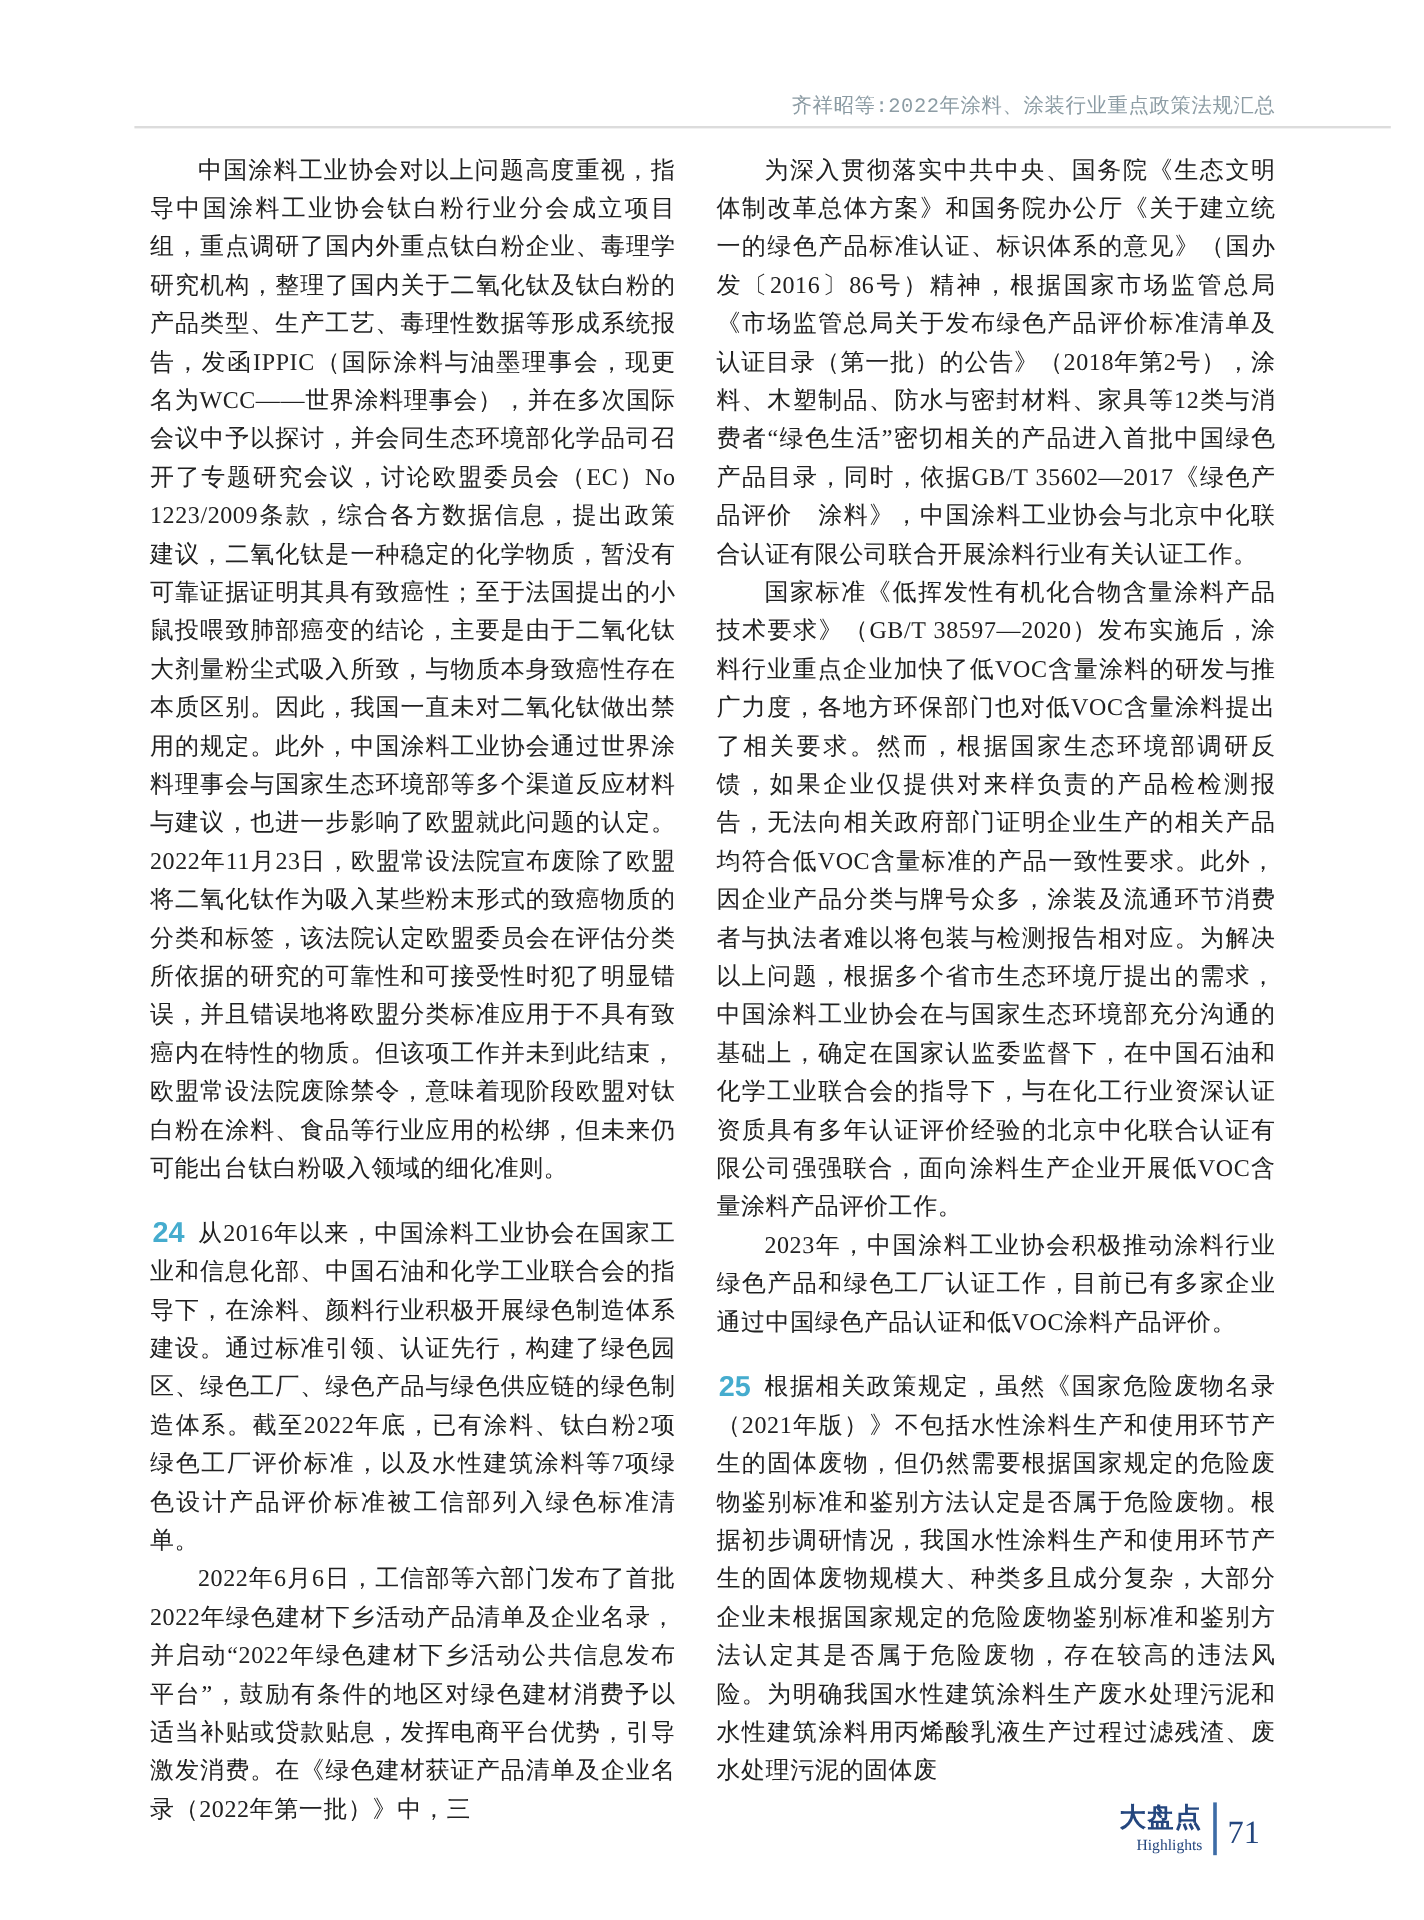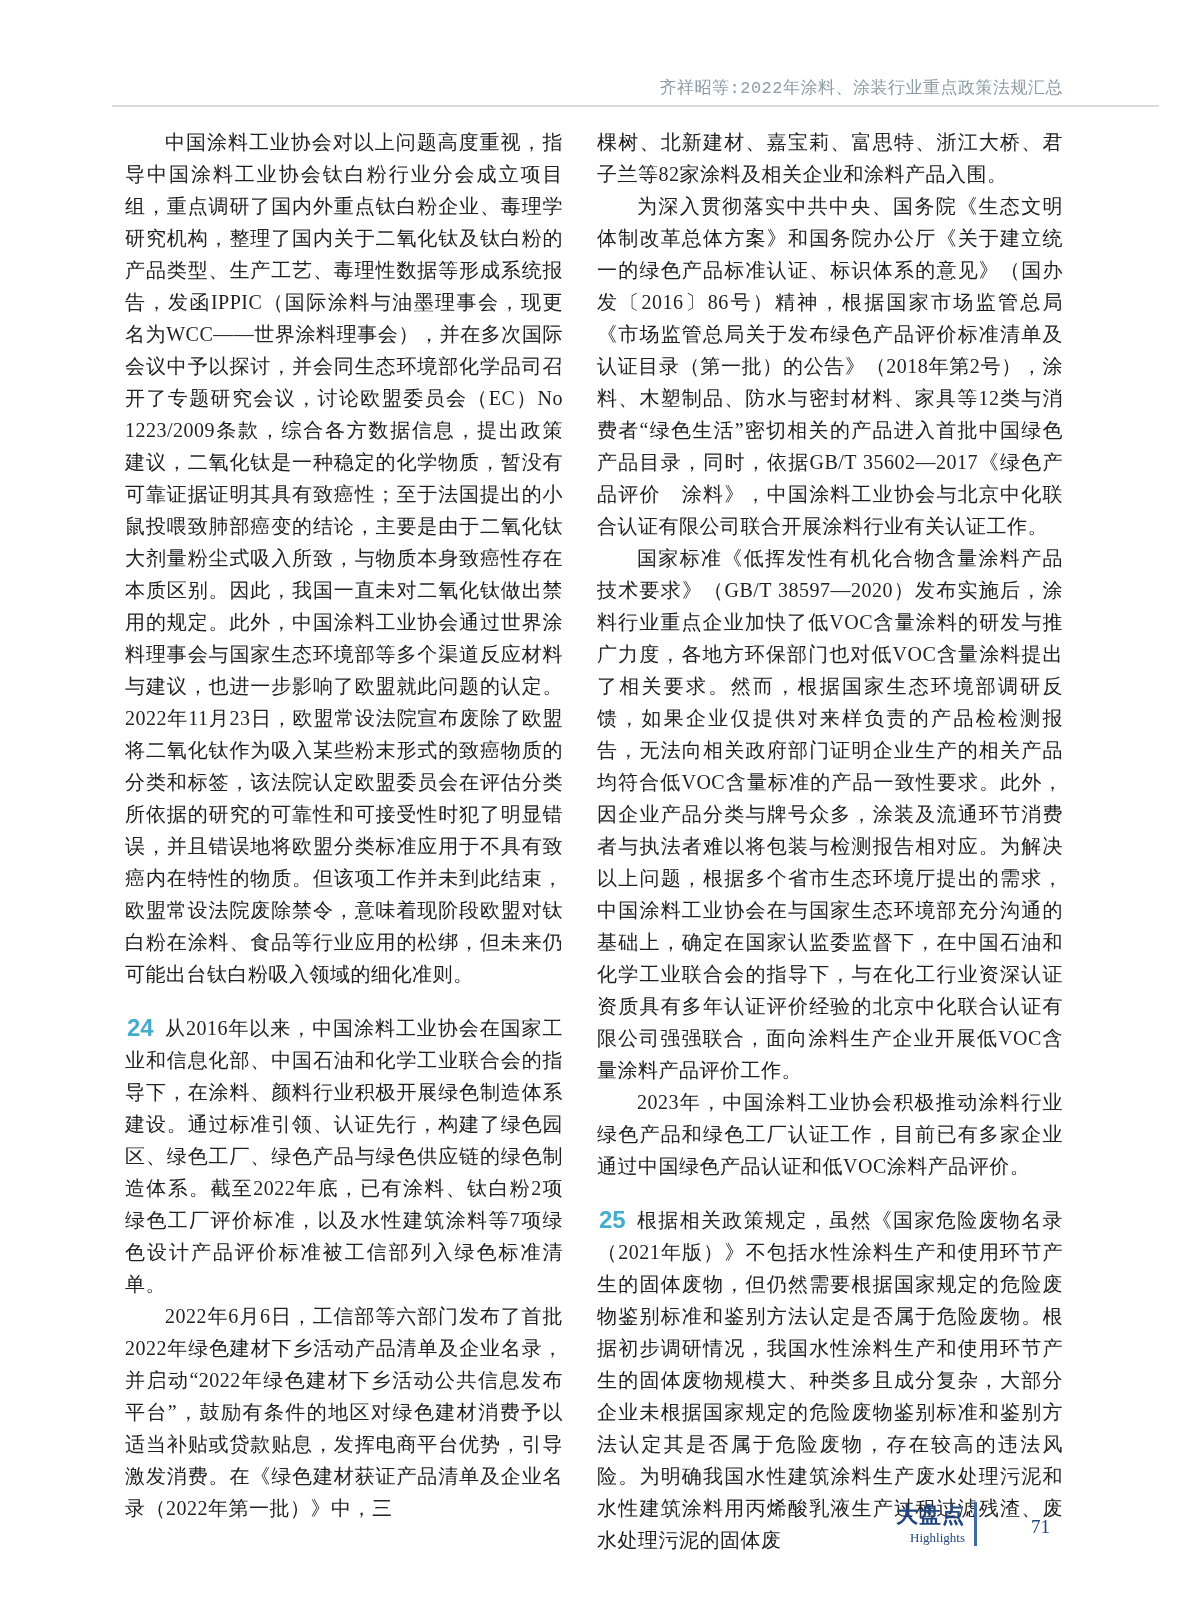--- a/index.html
+++ b/index.html
@@ -44,37 +44,36 @@
     position:absolute; right:137px; bottom:54px;
     display:flex; align-items:center; gap:9px;
   }
   .footer-labels { text-align:right; color:#24467E; }
   .footer-cn {
     font-family:"Liberation Sans","DejaVu Sans",sans-serif;
     font-weight:bold; font-size:22px; line-height:24px; letter-spacing:1px;
   }
   .footer-en { font-size:13px; line-height:14px; margin-top:4px; }
   .footer-bar { width:3px; height:44px; background:#3D6CA6; }
-  .footer-page { font-size:19px; color:#24467E; padding-top:6px;margin-left:45px; }
+  .footer-page { font-size:27px; color:#24467E; padding-top:6px; }
 </style>
 </head>
 <body>
 
 <div class="running-header">齐祥昭等:2022年涂料、涂装行业重点政策法规汇总</div>
 <div class="header-rule"></div>
 
 <div class="content">
   <div class="col col-left">
       <p class="indent"><span>中国涂料工业协会对以上问题高度重视，指导中国涂料工业协会钛白粉行业分会成立项目组，重点调研了国内外重点钛白粉企业、毒理学研究机构，整理了国内关于二氧化钛及钛白粉的产品类型、生产工艺、毒理性数据等形成系统报告，发函IPPIC（国际涂料与油墨理事会，现更名为WCC——世界涂料理事会），并在多次国际会议中予以探讨，并会同生态环境部化学品司召开了专题研究会议，讨论欧盟委员会（EC）No 1223/2009条款，综合各方数据信息，提出政策建议，二氧化钛是一种稳定的化学物质，暂没有可靠证据证明其具有致癌性；至于法国提出的小鼠投喂致肺部癌变的结论，主要是由于二氧化钛大剂量粉尘式吸入所致，与物质本身致癌性存在本质区别。因此，我国一直未对二氧化钛做出禁用的规定。此外，中国涂料工业协会通过世界涂料理事会与国家生态环境部等多个渠道反应材料与建议，也进一步影响了欧盟就此问题的认定。2022年11月23日，欧盟常设法院宣布废除了欧盟将二氧化钛作为吸入某些粉末形式的致癌物质的分类和标签，该法院认定欧盟委员会在评估分类所依据的研究的可靠性和可接受性时犯了明显错误，并且错误地将欧盟分类标准应用于不具有致癌内在特性的物质。但该项工作并未到此结束，欧盟常设法院废除禁令，意味着现阶段欧盟对钛白粉在涂料、食品等行业应用的松绑，但未来仍可能出台钛白粉吸入领域的细化准则。</span></p>
       <div class="section-heading"><span class="section-num">24</span></div>
       <p class="indent"><span>从2016年以来，中国涂料工业协会在国家工业和信息化部、中国石油和化学工业联合会的指导下，在涂料、颜料行业积极开展绿色制造体系建设。通过标准引领、认证先行，构建了绿色园区、绿色工厂、绿色产品与绿色供应链的绿色制造体系。截至2022年底，已有涂料、钛白粉2项绿色工厂评价标准，以及水性建筑涂料等7项绿色设计产品评价标准被工信部列入绿色标准清单。</span></p>
       <p class="indent"><span>2022年6月6日，工信部等六部门发布了首批2022年绿色建材下乡活动产品清单及企业名录，并启动“2022年绿色建材下乡活动公共信息发布平台”，鼓励有条件的地区对绿色建材消费予以适当补贴或贷款贴息，发挥电商平台优势，引导激发消费。在《绿色建材获证产品清单及企业名录（2022年第一批）》中，三</span></p>
     </div>
   <div class="col col-right">
-      <p><span>棵树、北新建材、嘉宝莉、富思特、浙江大桥、君子兰等82家涂料及相关企业和涂料产品入围。</span></p>
       <p class="indent"><span>为深入贯彻落实中共中央、国务院《生态文明体制改革总体方案》和国务院办公厅《关于建立统一的绿色产品标准认证、标识体系的意见》（国办发〔2016〕86号）精神，根据国家市场监管总局《市场监管总局关于发布绿色产品评价标准清单及认证目录（第一批）的公告》（2018年第2号），涂料、木塑制品、防水与密封材料、家具等12类与消费者“绿色生活”密切相关的产品进入首批中国绿色产品目录，同时，依据GB/T 35602—2017《绿色产品评价　涂料》，中国涂料工业协会与北京中化联合认证有限公司联合开展涂料行业有关认证工作。</span></p>
       <p class="indent"><span>国家标准《低挥发性有机化合物含量涂料产品技术要求》（GB/T 38597—2020）发布实施后，涂料行业重点企业加快了低VOC含量涂料的研发与推广力度，各地方环保部门也对低VOC含量涂料提出了相关要求。然而，根据国家生态环境部调研反馈，如果企业仅提供对来样负责的产品检检测报告，无法向相关政府部门证明企业生产的相关产品均符合低VOC含量标准的产品一致性要求。此外，因企业产品分类与牌号众多，涂装及流通环节消费者与执法者难以将包装与检测报告相对应。为解决以上问题，根据多个省市生态环境厅提出的需求，中国涂料工业协会在与国家生态环境部充分沟通的基础上，确定在国家认监委监督下，在中国石油和化学工业联合会的指导下，与在化工行业资深认证资质具有多年认证评价经验的北京中化联合认证有限公司强强联合，面向涂料生产企业开展低VOC含量涂料产品评价工作。</span></p>
       <p class="indent"><span>2023年，中国涂料工业协会积极推动涂料行业绿色产品和绿色工厂认证工作，目前已有多家企业通过中国绿色产品认证和低VOC涂料产品评价。</span></p>
       <div class="section-heading"><span class="section-num">25</span></div>
       <p class="indent"><span>根据相关政策规定，虽然《国家危险废物名录（2021年版）》不包括水性涂料生产和使用环节产生的固体废物，但仍然需要根据国家规定的危险废物鉴别标准和鉴别方法认定是否属于危险废物。根据初步调研情况，我国水性涂料生产和使用环节产生的固体废物规模大、种类多且成分复杂，大部分企业未根据国家规定的危险废物鉴别标准和鉴别方法认定其是否属于危险废物，存在较高的违法风险。为明确我国水性建筑涂料生产废水处理污泥和水性建筑涂料用丙烯酸乳液生产过程过滤残渣、废水处理污泥的固体废</span></p>
     </div>
 </div>
 
 <div class="footer">
   <div class="footer-labels">

